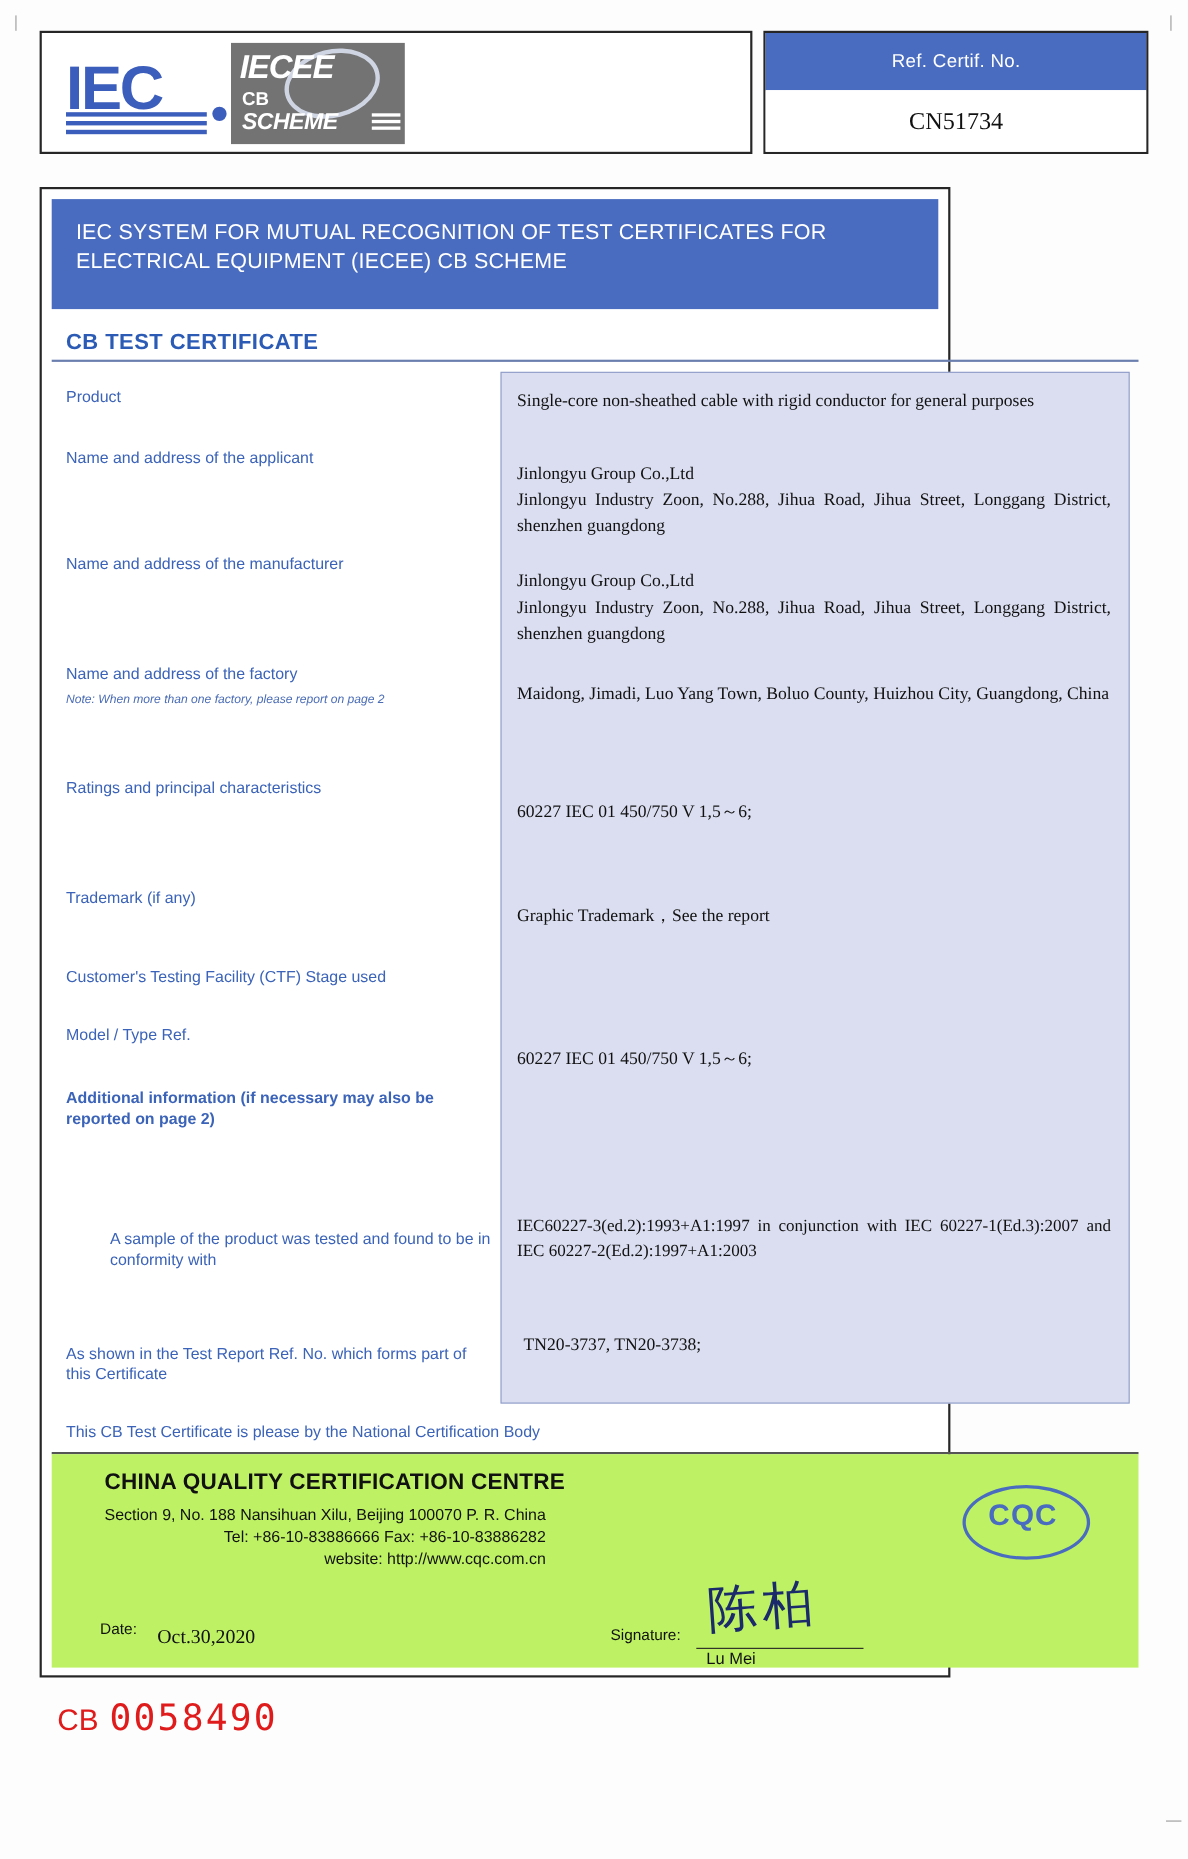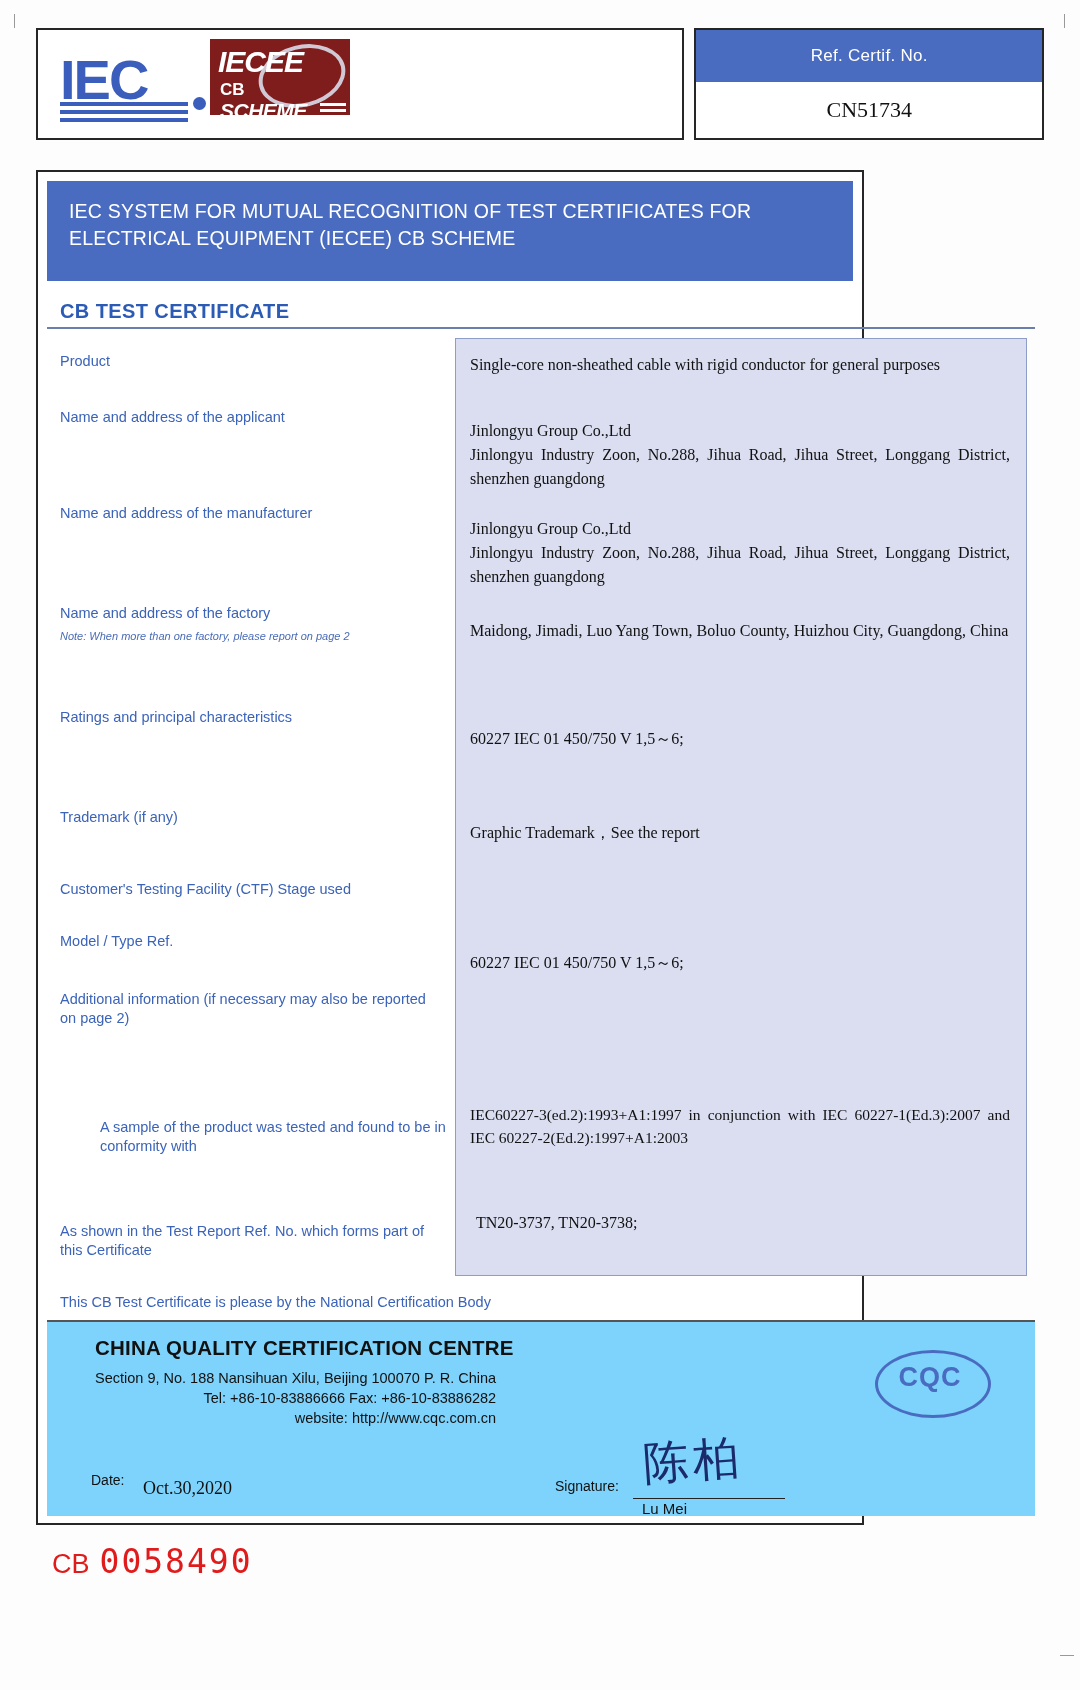--- a/index.html
+++ b/index.html
@@ -75,23 +75,24 @@
   .iec-bars div {
     height: 4px;
     background: #3b5dbb;
     margin-bottom: 4px;
   }
   .iecee-box {
     position: absolute;
     left: 150px;
     top: 0;
     width: 140px;
-    height: 76px;
-    background: #7f1d1d;
+    height: 92px;
+    background: #737373;
     overflow: hidden;
+    padding-left: 18px;
   }
   .iecee-ellipse {
     position: absolute;
     left: 48px;
     top: 6px;
     width: 80px;
     height: 54px;
     border: 4px solid #dfe6f6;
     border-radius: 50%;
     transform: rotate(-14deg);
@@ -267,21 +268,21 @@
     width: 988px;
     height: 2px;
     background: #555;
   }
   .nb-block {
     position: absolute;
     left: 9px;
     top: 1150px;
     width: 988px;
     height: 194px;
-    background: #7dd3fc;
+    background: #bef264;
   }
   .nb-name {
     position: absolute;
     left: 48px;
     top: 14px;
     font-weight: bold;
     font-size: 20.5px;
     color: #111;
     letter-spacing: .2px;
   }
@@ -460,21 +461,21 @@
       <div class="label" style="top:68px;">Name and address of the applicant</div>
       <div class="label" style="top:164px;">Name and address of the manufacturer</div>
       <div class="label" style="top:264px;">
         <span>Name and address of the factory</span>
         <span class="note">Note: When more than one factory, please report on page 2</span>
       </div>
       <div class="label" style="top:368px;">Ratings and principal characteristics</div>
       <div class="label" style="top:468px;">Trademark (if any)</div>
       <div class="label" style="top:540px;">Customer's Testing Facility (CTF) Stage used</div>
       <div class="label" style="top:592px;">Model / Type Ref.</div>
-      <div class="label" style="top:650px;">Additional information (if necessary may also be reported on page 2)</div>
+      <div class="label" style="top:650px;font-weight:bold;">Additional information (if necessary may also be reported on page 2)</div>
       <div class="label" style="top:778px;margin-left:40px;">A sample of the product was tested and found to be in conformity with</div>
       <div class="label" style="top:882px;">As shown in the Test Report Ref. No. which forms part of this Certificate</div>
     </div>
 
     <div class="issued-line">This CB Test Certificate is please by the National Certification Body</div>
     <div class="nb-sep"></div>
 
     <div class="nb-block">
       <div class="nb-name">CHINA QUALITY CERTIFICATION CENTRE</div>
       <div class="nb-addr">

